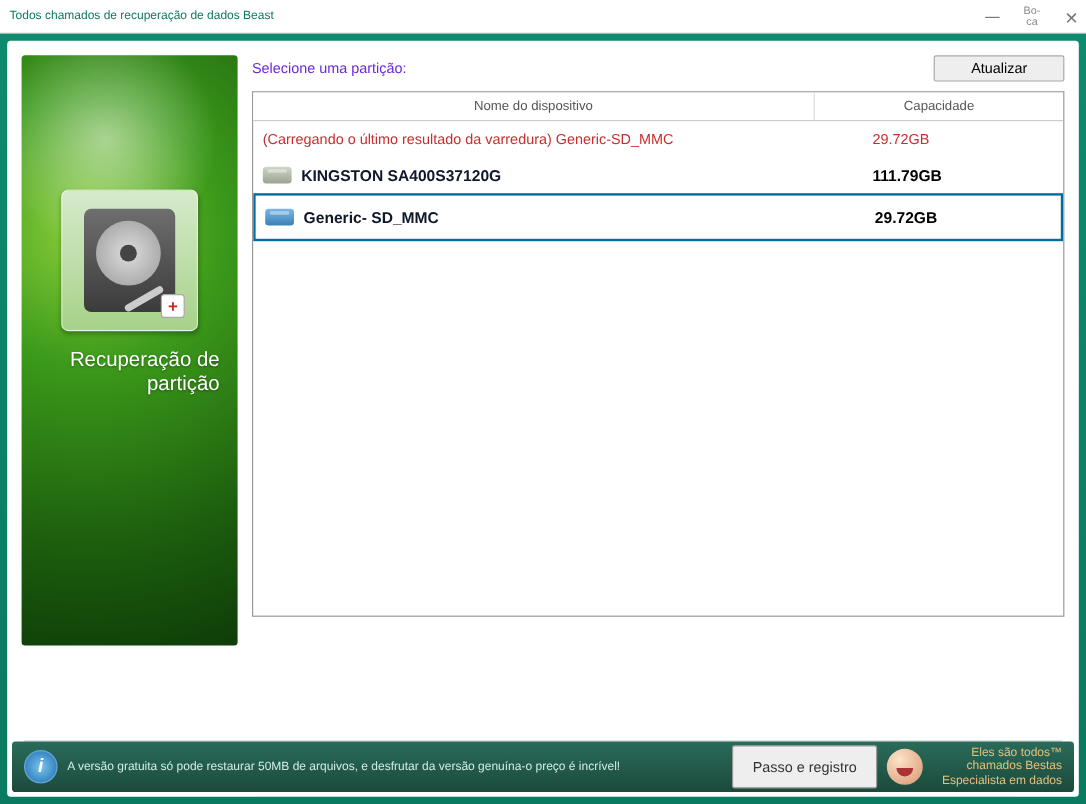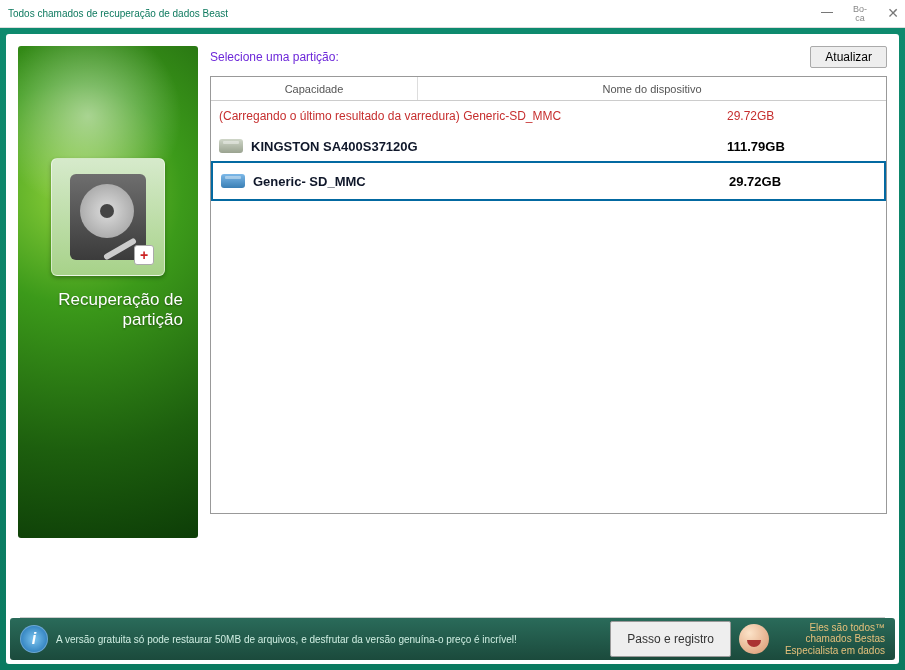--- a/index.html
+++ b/index.html
@@ -1,21 +1,21 @@
 <!DOCTYPE html>
 <html><head>
 <meta charset="utf-8">
 <style>
 * { margin: 0; padding: 0; box-sizing: border-box; font-family: "Segoe UI", Tahoma, sans-serif; }
 body { width: 905px; height: 670px; background: #e8e8e8; overflow: hidden; }
 
 
 .titlebar { height: 28px; background: #fff; display: flex; align-items: center; padding: 0 4px 0 8px; font-size: 10px; color: #0e7a5f; border-bottom: 1px solid #ddd; }
 .titlebar-text { flex: 1; }
-.titlebar-right { display: flex; align-items: flex-start; gap: 18px; font-size: 10px; color: #888; }
+.titlebar-right { display: flex; align-items: flex-end; gap: 18px; font-size: 10px; color: #888; }
 .win-btn { width: 16px; height: 16px; display: flex; align-items: center; justify-content: center; }
 .close-x { font-size: 14px; color: #777; }
 .min-dash { width: 12px; height: 1px; background: #777; }
 .search-text { font-size: 9px; line-height: 9px; text-align: center; }
 
 
 .frame { margin: 0; background: linear-gradient(to bottom, #0e8a6e, #0a7a60); padding: 6px; height: 642px; }
 
 
 .panel { background: #fff; border-radius: 3px; height: 100%; display: flex; flex-direction: column; }
@@ -31,21 +31,21 @@
 .hdd-platter { position: absolute; top: 10px; left: 10px; width: 54px; height: 54px; border-radius: 50%; background: radial-gradient(circle, #ddd, #999); }
 .hdd-hub { position: absolute; top: 30px; left: 30px; width: 14px; height: 14px; border-radius: 50%; background: #444; }
 .hdd-arm { position: absolute; bottom: 8px; right: 8px; width: 36px; height: 6px; background: #ccc; transform: rotate(-30deg); border-radius: 3px; }
 .plus-badge { position: absolute; bottom: 10px; right: 10px; width: 20px; height: 20px; background: #fff; border: 1px solid #aaa; border-radius: 3px; display: flex; align-items: center; justify-content: center; color: #c22; font-weight: bold; font-size: 14px; }
 .left-title { color: #fff; font-size: 17px; text-align: right; margin-top: 14px; width: 150px; text-shadow: 0 1px 2px rgba(0,0,0,0.4); line-height: 1.15; }
 
 
 .rightcol { flex: 1; display: flex; flex-direction: column; }
 .toprow { display: flex; align-items: center; margin-bottom: 8px; }
 .toprow-label { font-size: 12px; color: #6d28d9; flex: 1; }
-.refresh-btn { font-size: 12px; padding: 3px 14px; background: #eee; border: 1px solid #aaa; border-radius: 2px; }
+.refresh-btn { font-size: 12px; padding: 3px 30px; background: #eee; border: 1px solid #aaa; border-radius: 2px; }
 
 
 .table { border: 1px solid #999; height: 438px; overflow: hidden; background: #fff; }
 .thead { display: flex; height: 24px; background: #fff; border-bottom: 1px solid #ccc; }
 .th { font-size: 11px; color: #555; display: flex; align-items: center; justify-content: center; border-right: 1px solid #ddd; }
 .th:last-child { border-right: none; }
 .th-device { flex: 0 0 468px; }
 .th-cap { flex: 1; }
 .tbody { }
 .trow { display: flex; align-items: center; height: 30px; padding-left: 4px; }
@@ -111,22 +111,22 @@
       </div>
 
       <div class="rightcol">
         <div class="toprow">
           <span class="toprow-label">Selecione uma partição:</span>
           <button class="refresh-btn">Atualizar</button>
         </div>
 
         <div class="table">
           <div class="thead">
+            <div class="th th-device">Nome do dispositivo</div>
             <div class="th th-cap">Capacidade</div>
-            <div class="th th-device">Nome do dispositivo</div>
           </div>
           <div class="tbody">
 
             <div class="trow last-scan">
               <div class="dev-cell">(Carregando o último resultado da varredura) Generic-SD_MMC</div>
               <div class="cap-cell">29.72GB</div>
             </div>
 
             <div class="trow">
               <div class="dev-cell">

